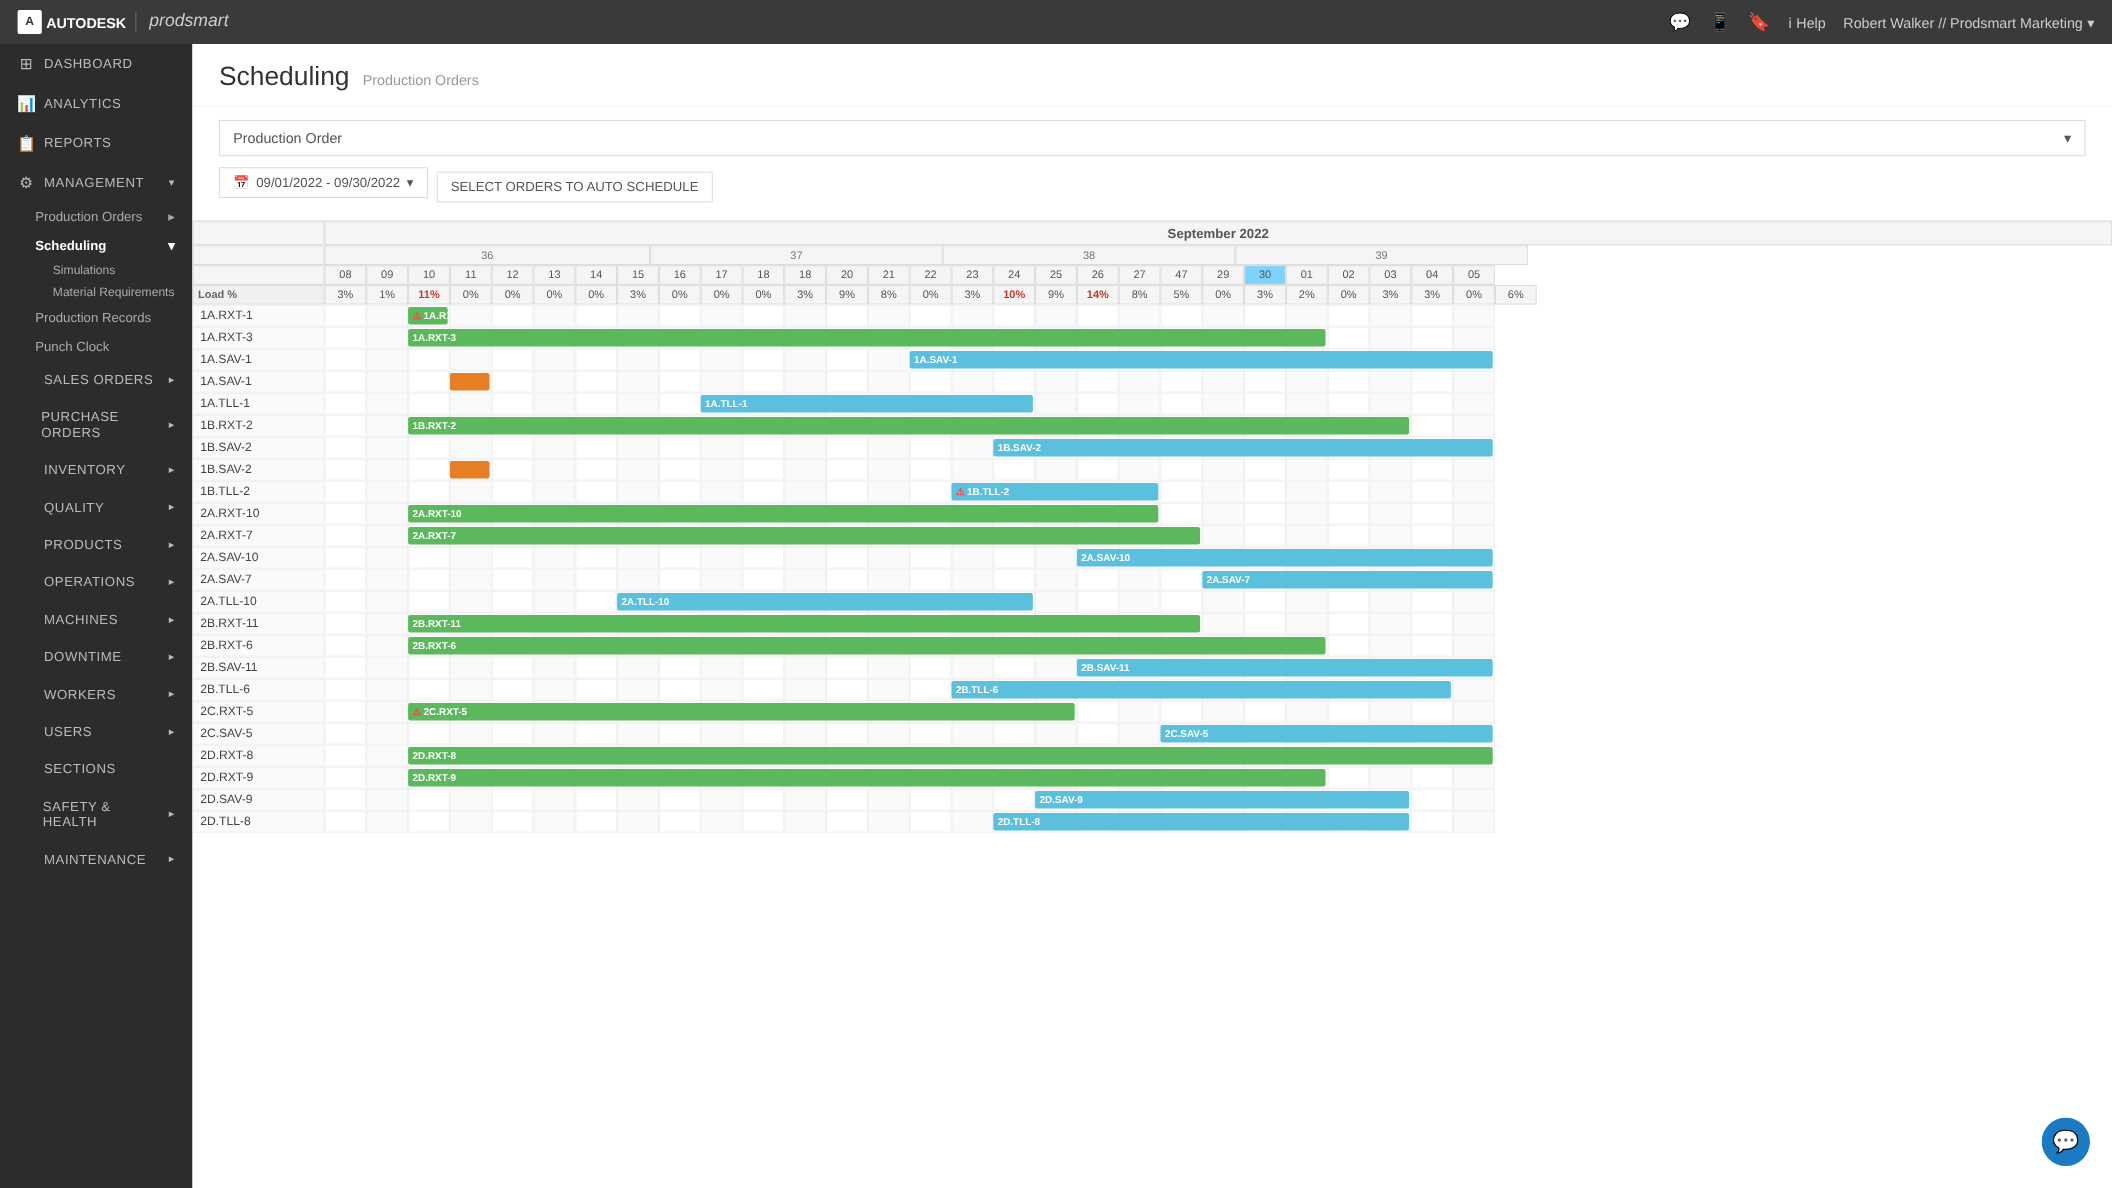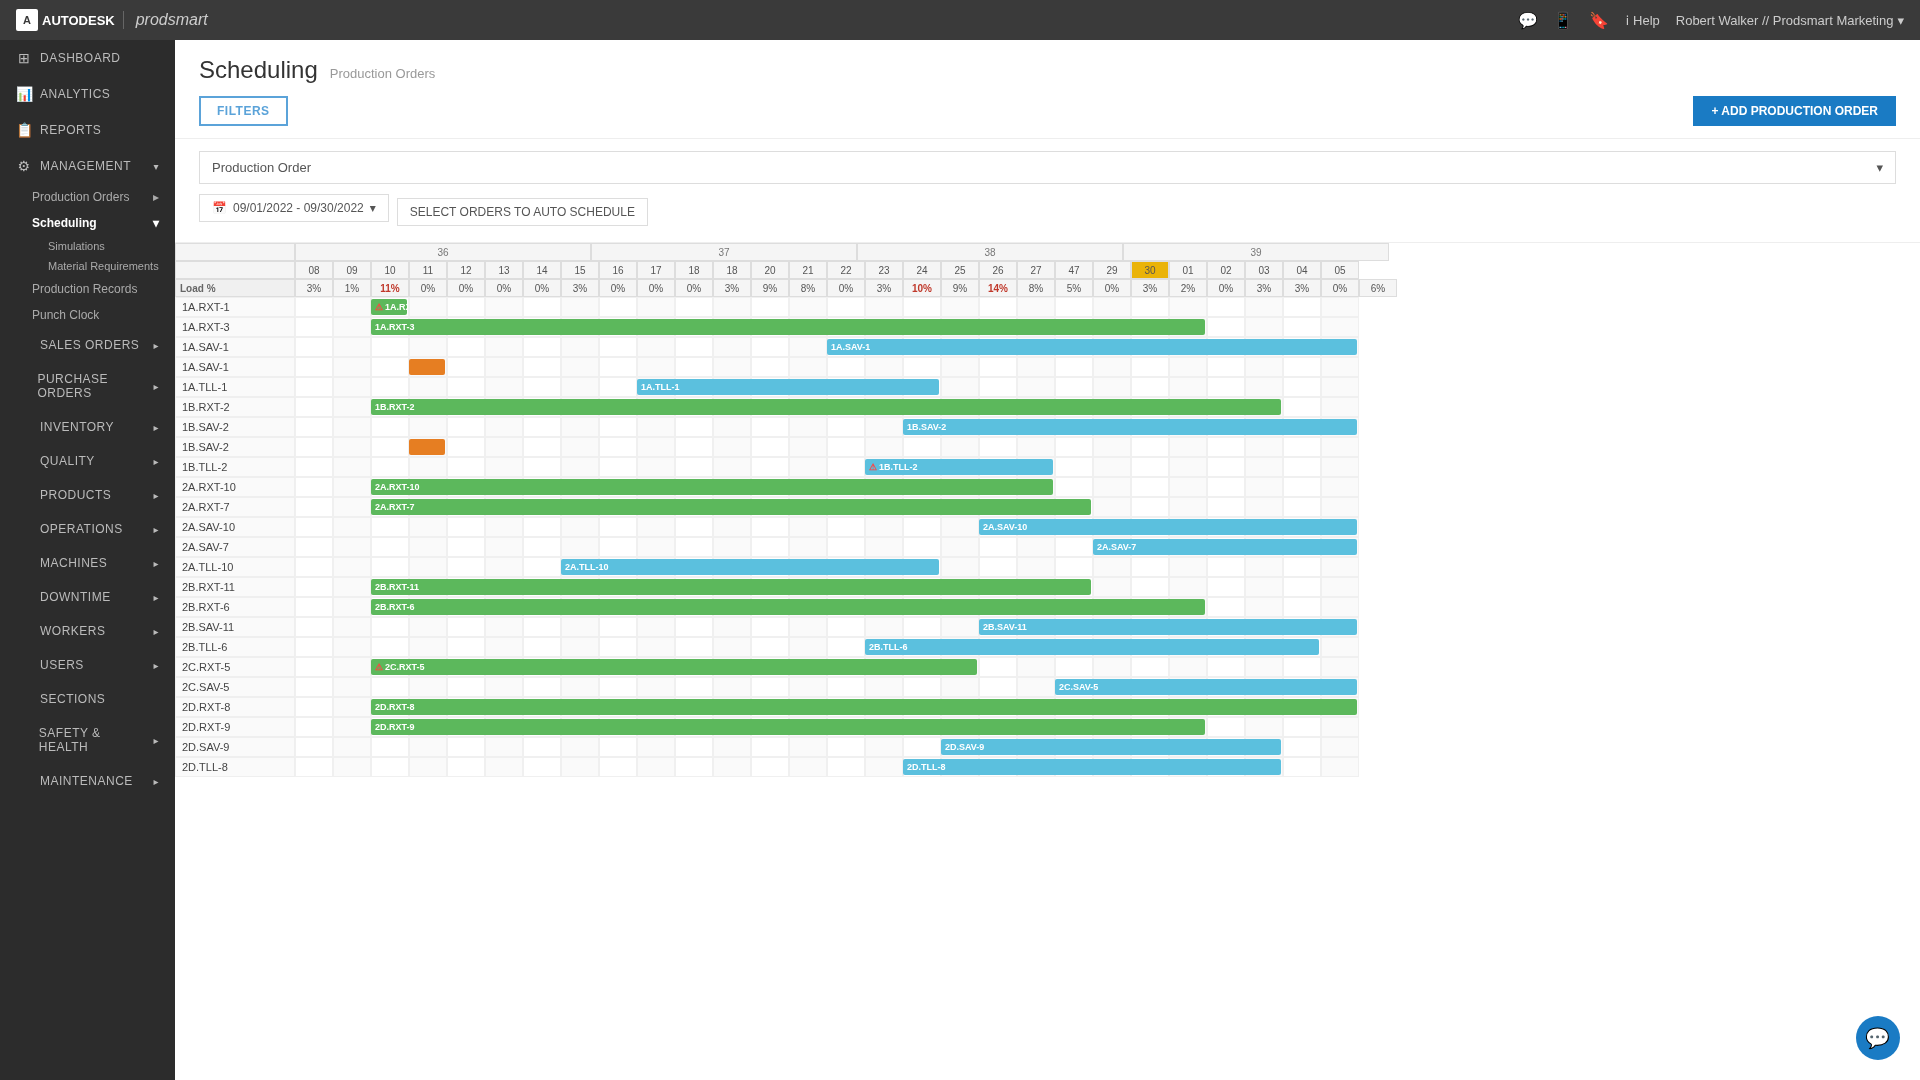--- a/index.html
+++ b/index.html
@@ -191,44 +191,44 @@
       <span class="chevron">▸</span>
     </div>
   </div>
 
   <div class="main">
 
     <div class="main-header">
       <div class="page-title-row">
         <h1 class="page-title">Scheduling</h1>
         <span class="page-subtitle">Production Orders</span>
-      </div>
-      <div class="toolbar">
-        <button class="btn-filters">FILTERS</button>
-        <button class="btn-add">+ ADD PRODUCTION ORDER</button>
       </div>
     </div>
 
     <div class="scheduling-controls">
       <div class="dropdown-select">
         <span>Production Order</span>
         <span>▾</span>
       </div>
       <div style="display: flex; gap: 8px; align-items: center;">
         <button class="date-range-btn">
           <span>📅</span>
           <span>09/01/2022 - 09/30/2022</span>
           <span>▾</span>
         </button>
         <button class="auto-schedule-btn">SELECT ORDERS TO AUTO SCHEDULE</button>
       </div>
     </div>
 
     <div class="gantt-container" id="gantt-container">
         <div style="display:flex; flex-direction:column; min-width:1184px;">
+          <div style="display:flex; height:22px;">
+            <div style="width:120px; background:#f5f5f5; border:1px solid #ddd; flex-shrink:0;"></div>
+            <div style="flex:1; background:#f5f5f5; border:1px solid #ddd; display:flex; align-items:center; justify-content:center; font-size:12px; font-weight:bold; color:#555;">September 2022</div>
+          </div>
           <div style="display:flex; height:18px;">
             <div style="width:120px; background:#f5f5f5; border:1px solid #ddd; flex-shrink:0;"></div>
             <div style="width:296px; background:#f5f5f5; border:1px solid #ddd; display:flex; align-items:center; justify-content:center; font-size:10px; color:#777;">36</div>
             <div style="width:266px; background:#f5f5f5; border:1px solid #ddd; display:flex; align-items:center; justify-content:center; font-size:10px; color:#777;">37</div>
             <div style="width:266px; background:#f5f5f5; border:1px solid #ddd; display:flex; align-items:center; justify-content:center; font-size:10px; color:#777;">38</div>
             <div style="width:266px; background:#f5f5f5; border:1px solid #ddd; display:flex; align-items:center; justify-content:center; font-size:10px; color:#777;">39</div>
           </div>
           <div style="display:flex; height:18px;">
             <div style="width:120px; background:#f5f5f5; border:1px solid #ddd; flex-shrink:0;"></div>
             <div style="width:38px; background:#f5f5f5; border:1px solid #ddd; display:flex; align-items:center; justify-content:center; font-size:10px; color:#555;">08</div>
@@ -246,21 +246,21 @@
             <div style="width:38px; background:#f5f5f5; border:1px solid #ddd; display:flex; align-items:center; justify-content:center; font-size:10px; color:#555;">20</div>
             <div style="width:38px; background:#f5f5f5; border:1px solid #ddd; display:flex; align-items:center; justify-content:center; font-size:10px; color:#555;">21</div>
             <div style="width:38px; background:#f5f5f5; border:1px solid #ddd; display:flex; align-items:center; justify-content:center; font-size:10px; color:#555;">22</div>
             <div style="width:38px; background:#f5f5f5; border:1px solid #ddd; display:flex; align-items:center; justify-content:center; font-size:10px; color:#555;">23</div>
             <div style="width:38px; background:#f5f5f5; border:1px solid #ddd; display:flex; align-items:center; justify-content:center; font-size:10px; color:#555;">24</div>
             <div style="width:38px; background:#f5f5f5; border:1px solid #ddd; display:flex; align-items:center; justify-content:center; font-size:10px; color:#555;">25</div>
             <div style="width:38px; background:#f5f5f5; border:1px solid #ddd; display:flex; align-items:center; justify-content:center; font-size:10px; color:#555;">26</div>
             <div style="width:38px; background:#f5f5f5; border:1px solid #ddd; display:flex; align-items:center; justify-content:center; font-size:10px; color:#555;">27</div>
             <div style="width:38px; background:#f5f5f5; border:1px solid #ddd; display:flex; align-items:center; justify-content:center; font-size:10px; color:#555;">47</div>
             <div style="width:38px; background:#f5f5f5; border:1px solid #ddd; display:flex; align-items:center; justify-content:center; font-size:10px; color:#555;">29</div>
-            <div style="width:38px; background:#eab308; border:1px solid #ddd; display:flex; align-items:center; justify-content:center; font-size:10px; color:#555;">30</div>
+            <div style="width:38px; background:#7dd3fc; border:1px solid #ddd; display:flex; align-items:center; justify-content:center; font-size:10px; color:#555;">30</div>
             <div style="width:38px; background:#f5f5f5; border:1px solid #ddd; display:flex; align-items:center; justify-content:center; font-size:10px; color:#555;">01</div>
             <div style="width:38px; background:#f5f5f5; border:1px solid #ddd; display:flex; align-items:center; justify-content:center; font-size:10px; color:#555;">02</div>
             <div style="width:38px; background:#f5f5f5; border:1px solid #ddd; display:flex; align-items:center; justify-content:center; font-size:10px; color:#555;">03</div>
             <div style="width:38px; background:#f5f5f5; border:1px solid #ddd; display:flex; align-items:center; justify-content:center; font-size:10px; color:#555;">04</div>
             <div style="width:38px; background:#f5f5f5; border:1px solid #ddd; display:flex; align-items:center; justify-content:center; font-size:10px; color:#555;">05</div>
           </div>
           <div style="display:flex; height:18px;">
             <div style="width:120px; background:#f0f0f0; border:1px solid #ddd; flex-shrink:0; display:flex; align-items:center; padding:0 4px; font-size:10px; color:#666; font-weight:bold;">Load %</div>
             <div style="width:38px; background:#f5f5f5; border:1px solid #ddd; display:flex; align-items:center; justify-content:center; font-size:10px; color:#555; font-weight:normal;">3%</div>
             <div style="width:38px; background:#f5f5f5; border:1px solid #ddd; display:flex; align-items:center; justify-content:center; font-size:10px; color:#555; font-weight:normal;">1%</div>

